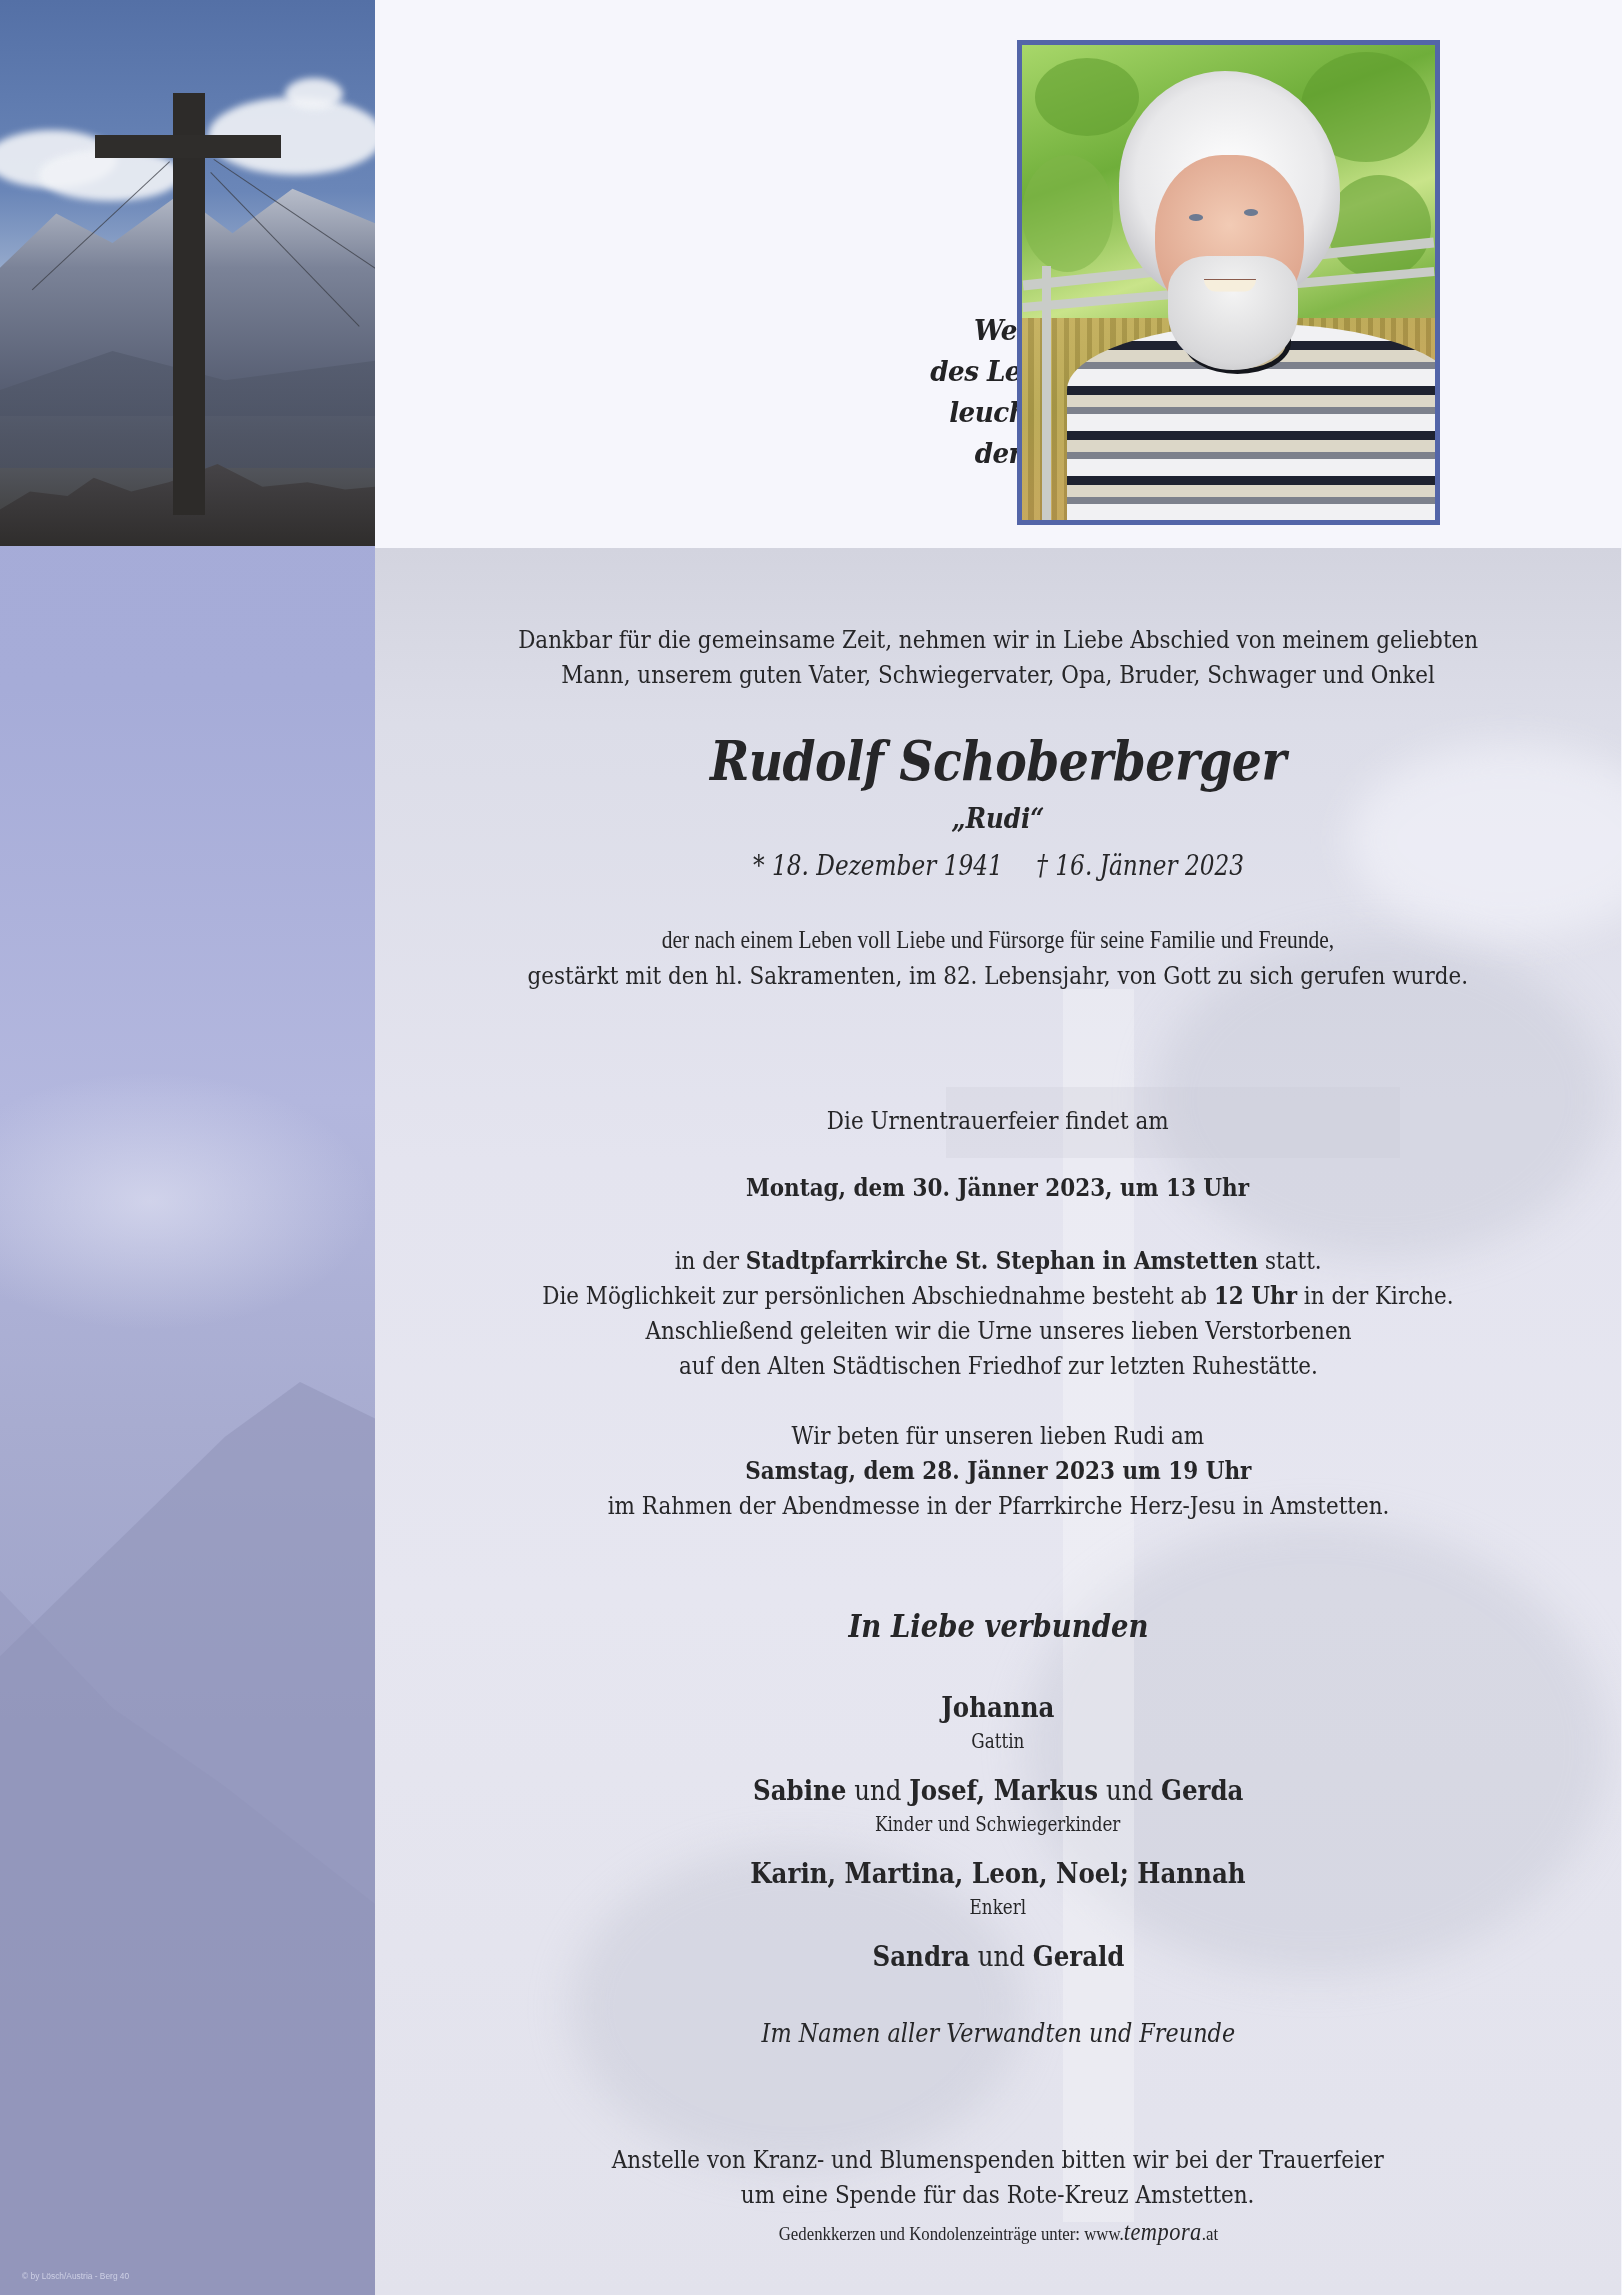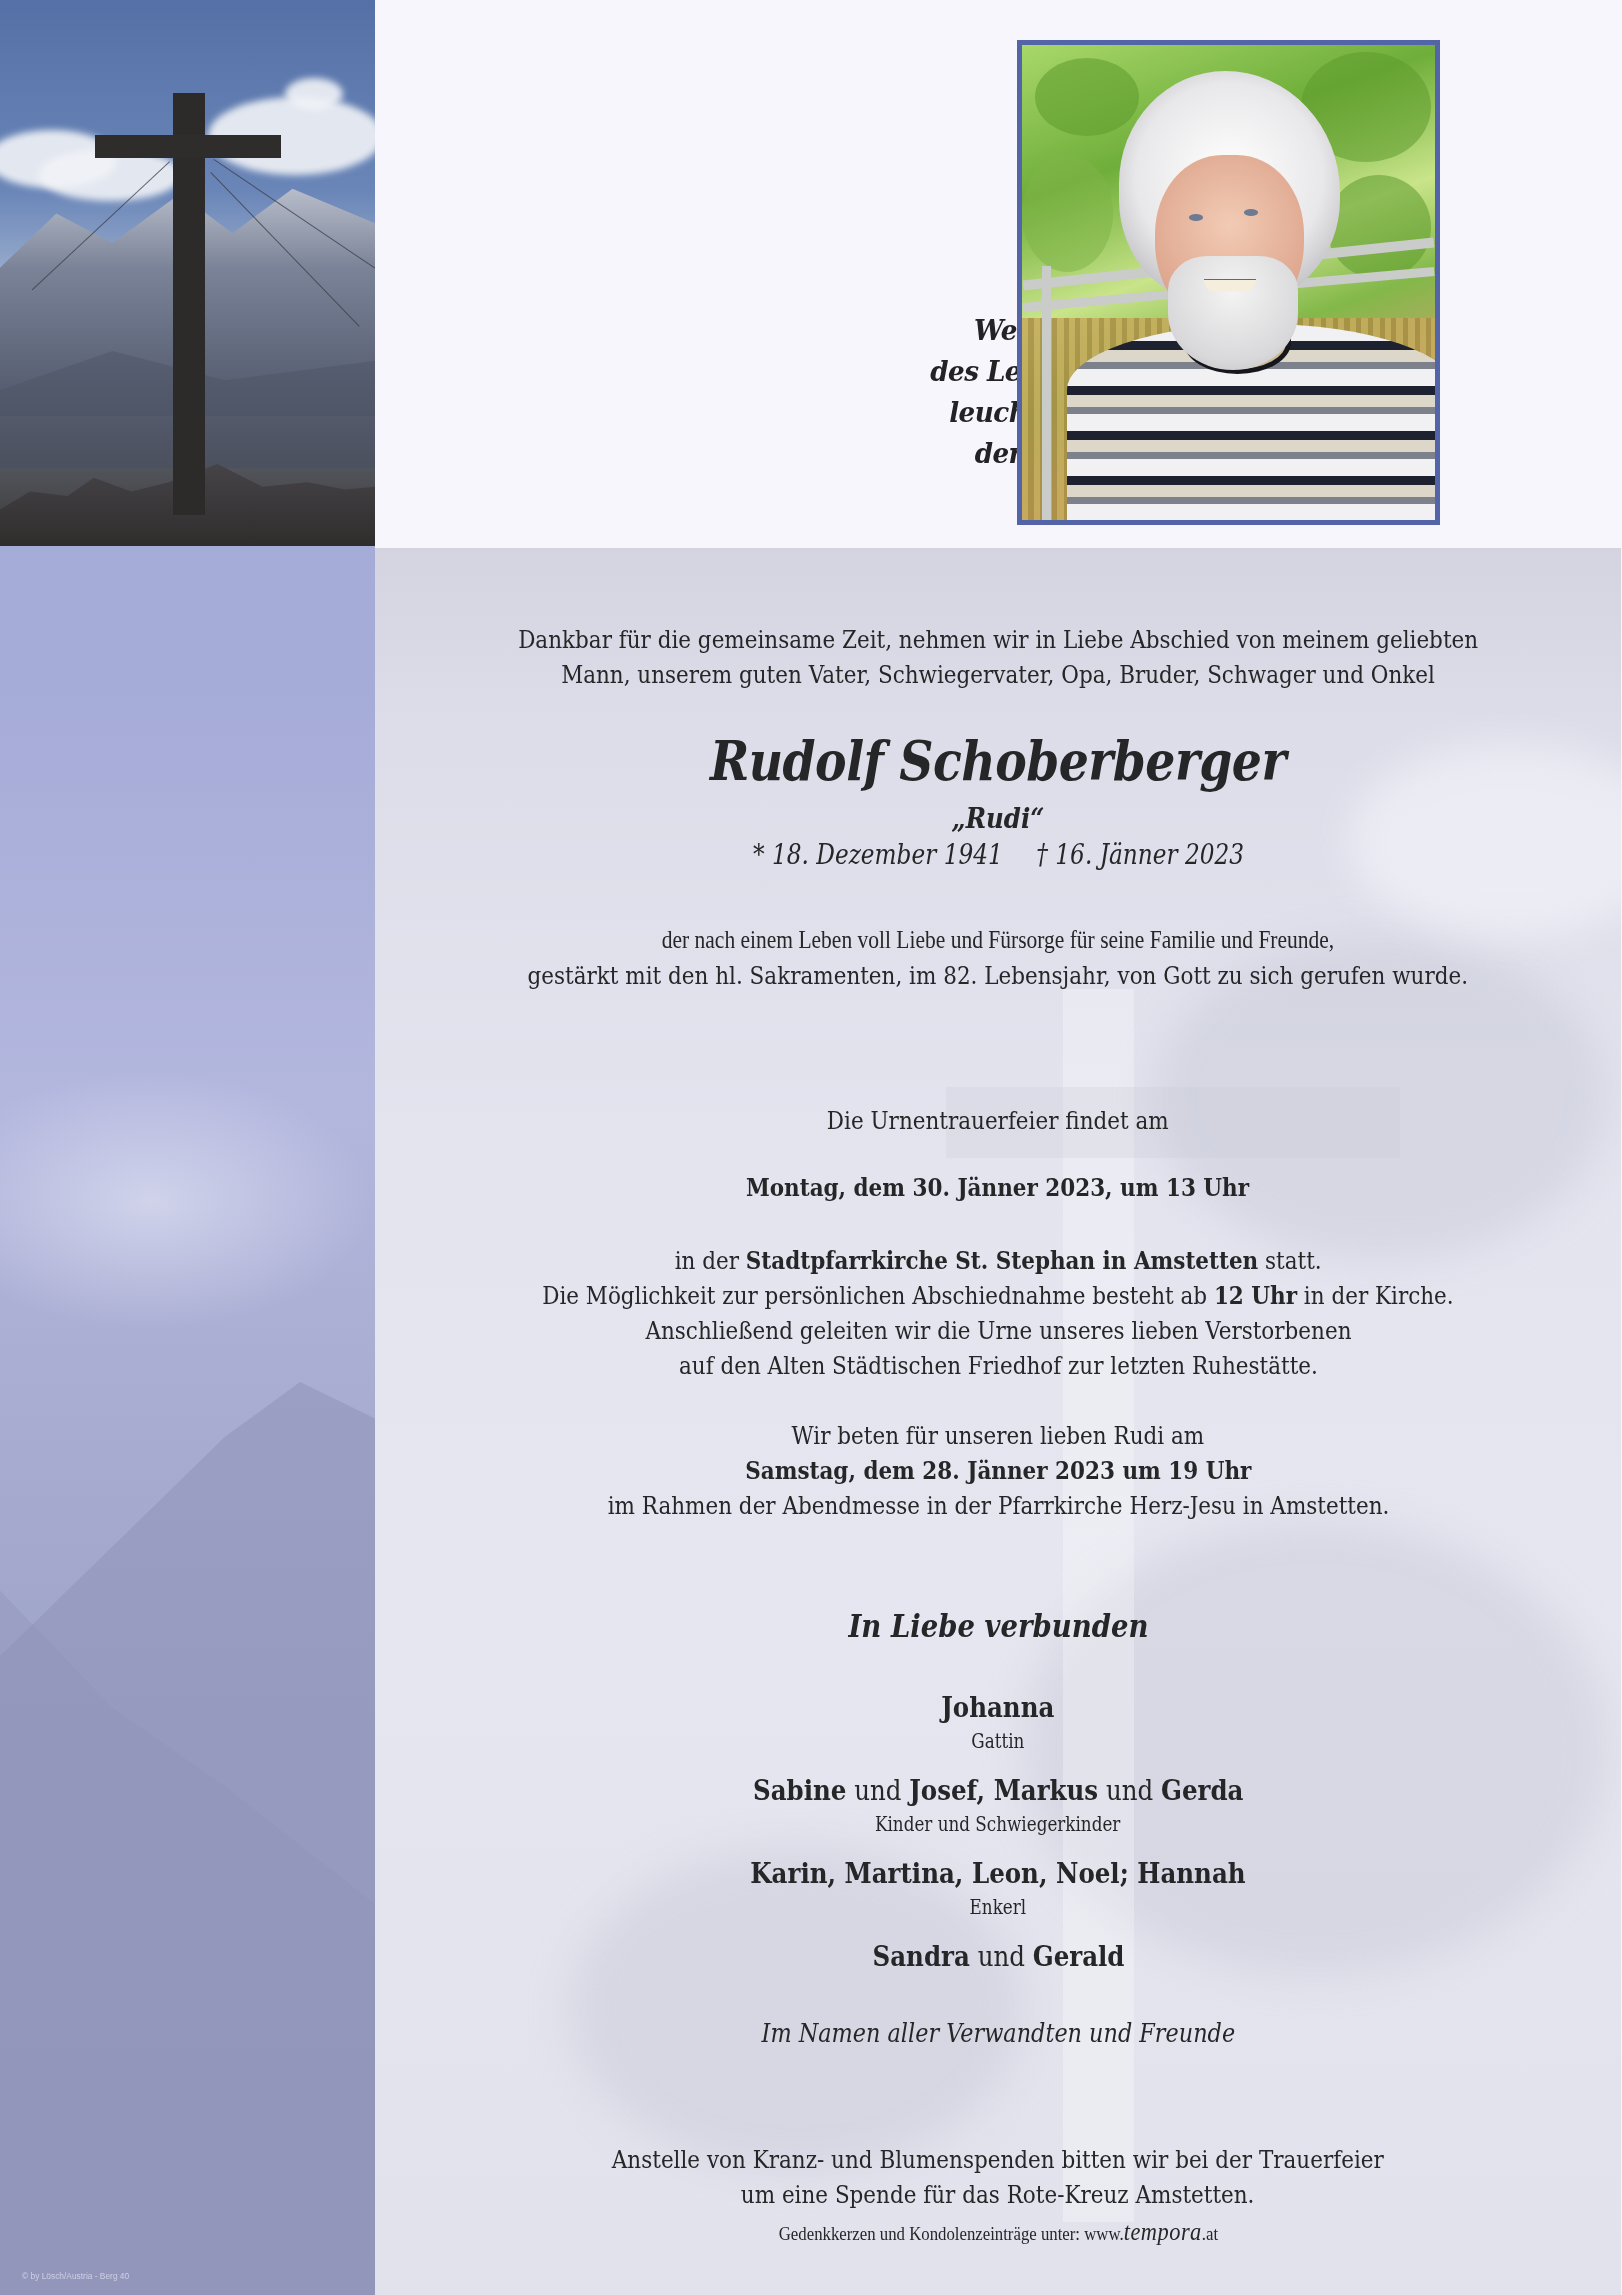--- a/index.html
+++ b/index.html
@@ -171,21 +171,21 @@
   <div class="ghost-cross-h"></div>
 </div>
 
 <div class="content">
 
   <div class="c-line body-text" style="top:77px;"><span class="inner">Dankbar für die gemeinsame Zeit, nehmen wir in Liebe Abschied von meinem geliebten</span></div>
   <div class="c-line body-text" style="top:112px;"><span class="inner">Mann, unserem guten Vater, Schwiegervater, Opa, Bruder, Schwager und Onkel</span></div>
 
   <div class="c-line name" style="top:180px;"><span class="inner">Rudolf Schoberberger</span></div>
   <div class="c-line nick" style="top:253px;"><span class="inner">„Rudi“</span></div>
-  <div class="c-line dates" style="top:291px;">
+  <div class="c-line dates" style="top:302px;">
     <span class="inner"><span>* 18. Dezember 1941</span><span class="gap"></span><span>† 16. Jänner 2023</span></span>
   </div>
 
   <div class="c-line body-text" style="top:378px;font-family:Liberation Serif, serif;"><span class="inner">der nach einem Leben voll Liebe und Fürsorge für seine Familie und Freunde,</span></div>
   <div class="c-line body-text" style="top:413px;"><span class="inner">gestärkt mit den hl. Sakramenten, im 82. Lebensjahr, von Gott zu sich gerufen wurde.</span></div>
 
   <div class="c-line body-text" style="top:558px;"><span class="inner">Die Urnentrauerfeier findet am</span></div>
   <div class="c-line body-text b" style="top:625px;"><span class="inner">Montag, dem 30. Jänner 2023, um 13 Uhr</span></div>
   <div class="c-line body-text" style="top:698px;">
     <span class="inner"><span>in der </span><span class="b">Stadtpfarrkirche St. Stephan in Amstetten</span><span> statt.</span></span>

